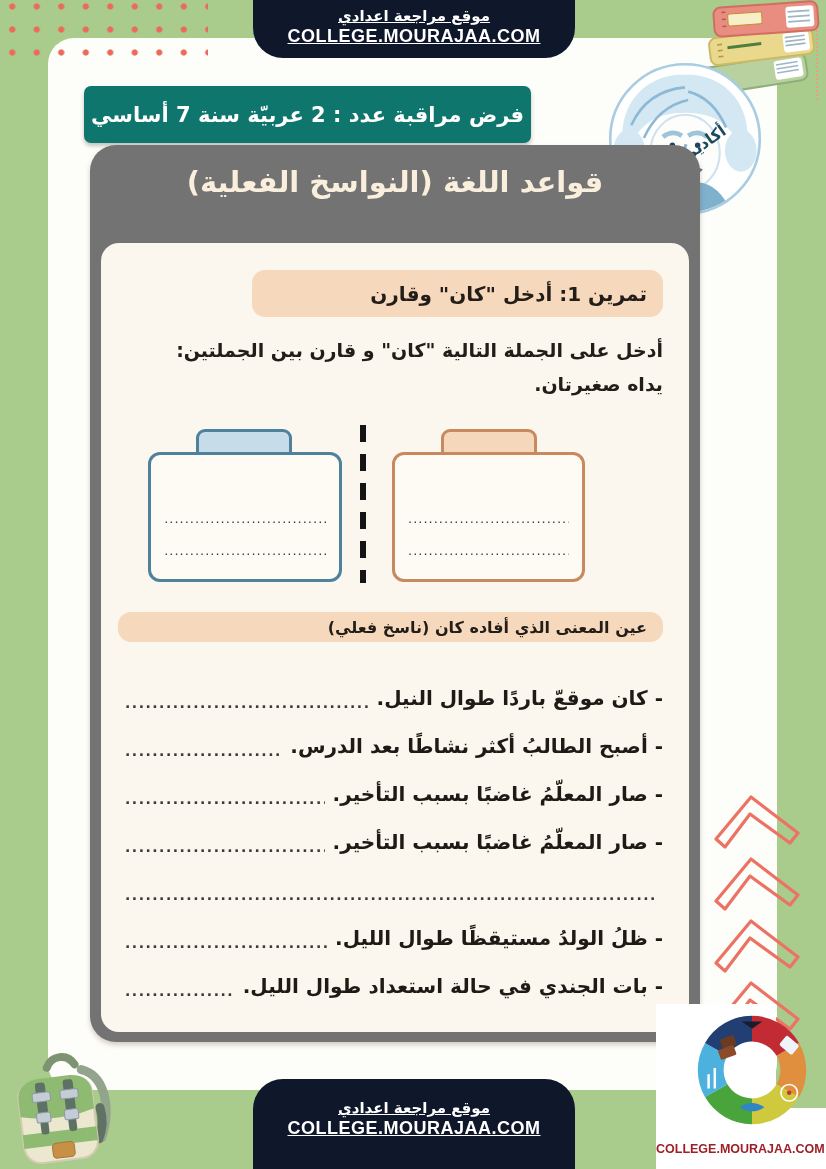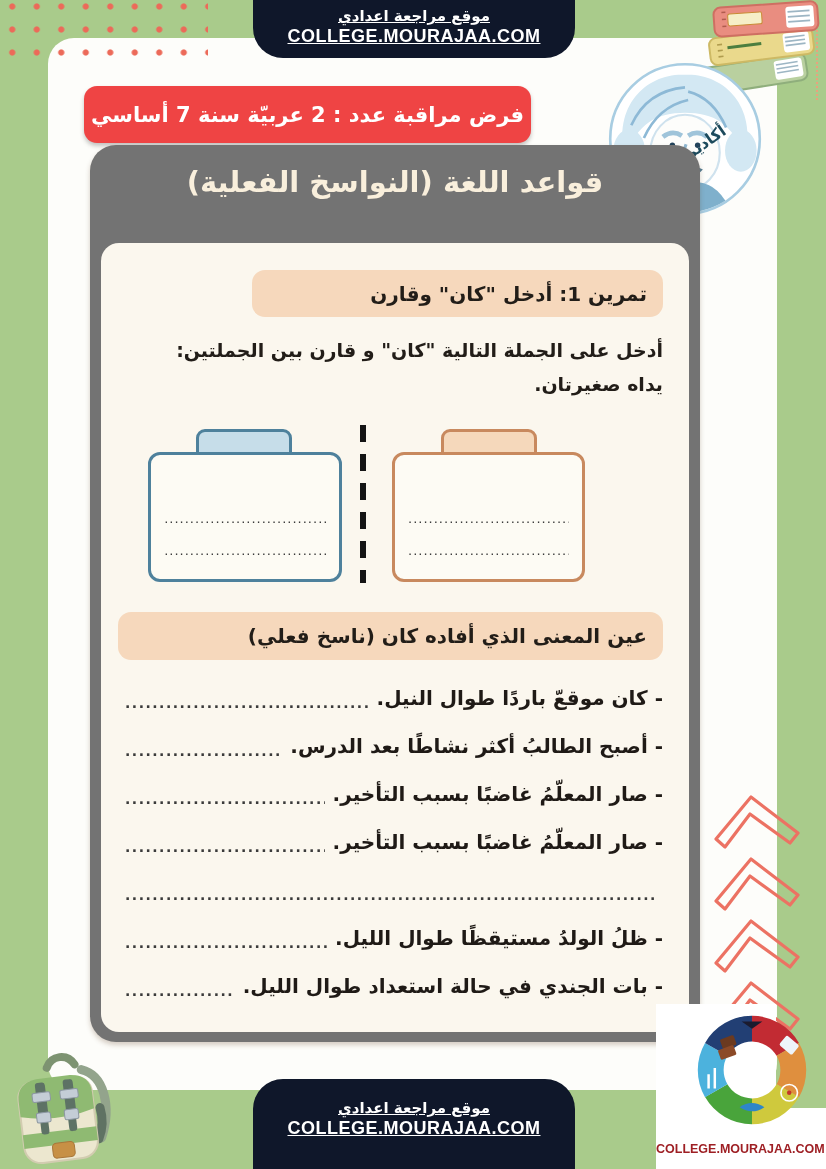--- a/index.html
+++ b/index.html
@@ -16,34 +16,34 @@
 
   .site-banner{position:absolute;left:253px;width:322px;background:#0f172a;text-align:center;color:#fff;}
   .site-banner.top{top:0;height:58px;border-radius:0 0 30px 30px;}
   .site-banner.bottom{top:1079px;height:90px;border-radius:30px 30px 0 0;}
   .site-name{direction:rtl;font-size:15px;font-weight:bold;text-decoration:underline;}
   .site-banner.top .site-name{padding-top:7px;}
   .site-banner.bottom .site-name{padding-top:20px;}
   .site-url{font-family:"Liberation Sans",sans-serif;font-size:18px;font-weight:bold;
             text-decoration:underline;letter-spacing:.5px;margin-top:1px;}
 
-  .title-bar{position:absolute;left:84px;top:86px;width:447px;height:57px;background:#ef4444;
+  .title-bar{position:absolute;left:84px;top:86px;width:447px;height:57px;background:#0f766e;
     display:flex;align-items:center;justify-content:center;direction:rtl;color:#fff;
-    font-size:21px;font-weight:bold;border-radius:13px;box-shadow:0 3px 4px rgba(60,60,60,.3);white-space:nowrap;}
+    font-size:21px;font-weight:bold;border-radius:7px;box-shadow:0 3px 4px rgba(60,60,60,.3);white-space:nowrap;}
 
   .card{position:absolute;left:90px;top:145px;width:610px;height:897px;background:#737373;
         border-radius:26px;box-shadow:0 3px 5px rgba(90,60,30,.25);}
   .card-title{position:absolute;top:20px;left:0;right:0;text-align:center;direction:rtl;
     font-size:29px;font-weight:bold;color:#f9efdc;}
   .card-body{position:absolute;left:11px;right:11px;top:98px;bottom:10px;background:#fbf7ee;border-radius:18px;}
 
   .pill{background:#f6d8bc;border-radius:13px;position:absolute;display:flex;align-items:center;
         direction:rtl;font-weight:bold;color:#221d18;white-space:nowrap;}
   .pill1{top:27px;right:26px;width:395px;height:47px;font-size:20px;padding-right:16px;}
-  .pill2{top:369px;left:17px;right:26px;height:48px;font-size:20px;padding-right:16px;}
+  .pill2{top:369px;left:17px;right:26px;height:30px;font-size:16px;padding-right:16px;}
 
   .instruction{position:absolute;top:90px;right:26px;width:545px;text-align:right;direction:rtl;
     font-size:19px;font-weight:bold;color:#221d18;line-height:1.8;}
 
   .ans-box{position:absolute;border-radius:12px;background:#fdfbf4;}
   .box-blue{left:47px;top:209px;width:188px;height:124px;border:3px solid #4e819c;}
   .tab-blue{left:95px;top:186px;width:90px;height:47px;background:#c6dde9;border:3px solid #4e819c;border-radius:9px;position:absolute;}
   .box-orange{left:291px;top:209px;width:187px;height:124px;border:3px solid #c8895e;}
   .tab-orange{left:340px;top:186px;width:90px;height:47px;background:#f5d8bb;border:3px solid #c8895e;border-radius:9px;position:absolute;}
   .divider{position:absolute;left:259px;top:182px;width:6px;height:158px;

